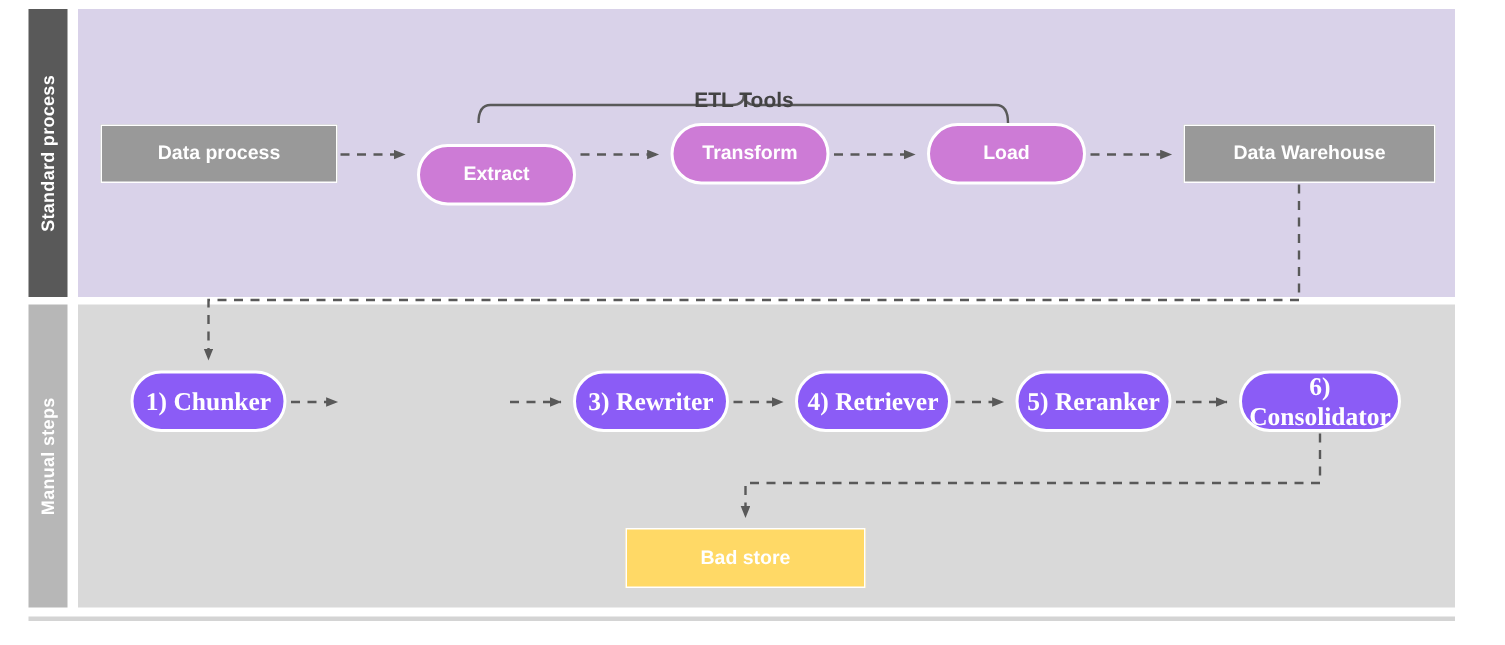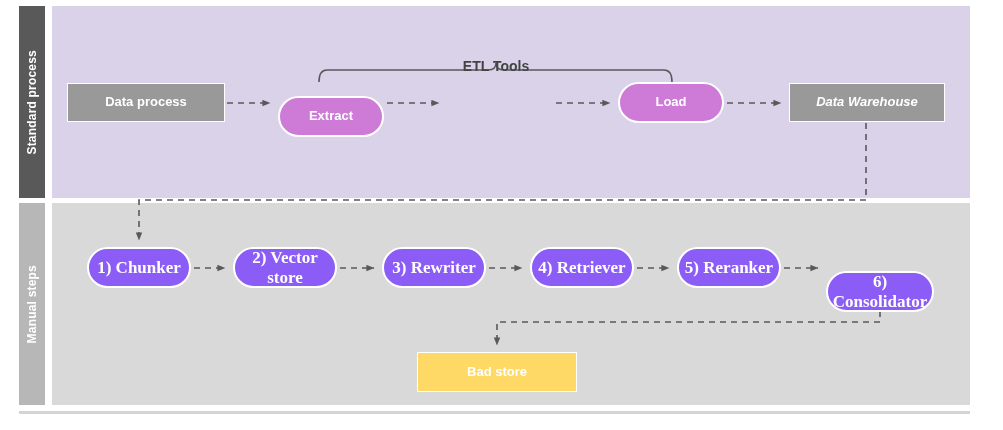--- a/index.html
+++ b/index.html
@@ -48,29 +48,29 @@
   .n-gray-rect{background:#999999;font-size:13px;}
   .n-pink{background:#cd7bd6;font-size:13px;}
   .n-gray-pill{background:#8b5cf6;font-size:17px;font-family:Liberation Serif, serif;}
   .n-yellow{background:#ffd966;font-size:13px;border:1px solid #ffffff;}
 
   
   #node-data-sources{left:67px;top:83px;width:158px;height:39px;}
   #node-extract{left:278px;top:96px;width:106px;height:41px;}
   #node-transform{left:447px;top:82px;width:106px;height:41px;}
   #node-load{left:618px;top:82px;width:106px;height:41px;}
-  #node-data-warehouse{left:789px;top:83px;width:156px;height:39px;font-style:italic;}
+  #node-data-warehouse{left:789px;top:83px;width:168px;height:39px;}
 
   
   #node-chunker{left:87px;top:247px;width:104px;height:41px;}
   #node-vector-store{left:233px;top:247px;width:104px;height:41px;}
   #node-rewriter{left:382px;top:247px;width:104px;height:41px;}
   #node-retriever{left:530px;top:247px;width:104px;height:41px;}
   #node-reranker{left:677px;top:247px;width:104px;height:41px;}
-  #node-consolidator{left:826px;top:247px;width:108px;height:41px;margin-top:24px;}
+  #node-consolidator{left:826px;top:247px;width:108px;height:41px;}
   #node-bad-output{left:417px;top:352px;width:160px;height:40px;}
 
   
   #etl-label{
     position:absolute;left:400px;top:58px;width:192px;
     text-align:center;color:#434343;font-size:14px;font-weight:bold;
   }
 
   svg.edges{position:absolute;left:0;top:0;width:1003px;height:430px;overflow:visible;pointer-events:none;}
 </style>
@@ -117,32 +117,32 @@
   </svg>
 
   <div id="etl-label">ETL Tools</div>
 
   <div class="node rect n-gray-rect" id="node-data-sources">
     <span>Data process</span>
   </div>
   <div class="node pill n-pink" id="node-extract">
     <span>Extract</span>
   </div>
+  <div class="node pill n-pink" id="node-transform">
+    <span>Transform</span>
+  </div>
   <div class="node pill n-pink" id="node-load">
     <span>Load</span>
   </div>
   <div class="node rect n-gray-rect" id="node-data-warehouse">
     <span>Data Warehouse</span>
   </div>
 
   <div class="node pill n-gray-pill" id="node-chunker">
     <span>1) Chunker</span>
-  </div>
-  <div class="node pill n-gray-pill" id="node-vector-store">
-    <span>2) Vector store</span>
   </div>
   <div class="node pill n-gray-pill" id="node-rewriter">
     <span>3) Rewriter</span>
   </div>
   <div class="node pill n-gray-pill" id="node-retriever">
     <span>4) Retriever</span>
   </div>
   <div class="node pill n-gray-pill" id="node-reranker">
     <span>5) Reranker</span>
   </div>

